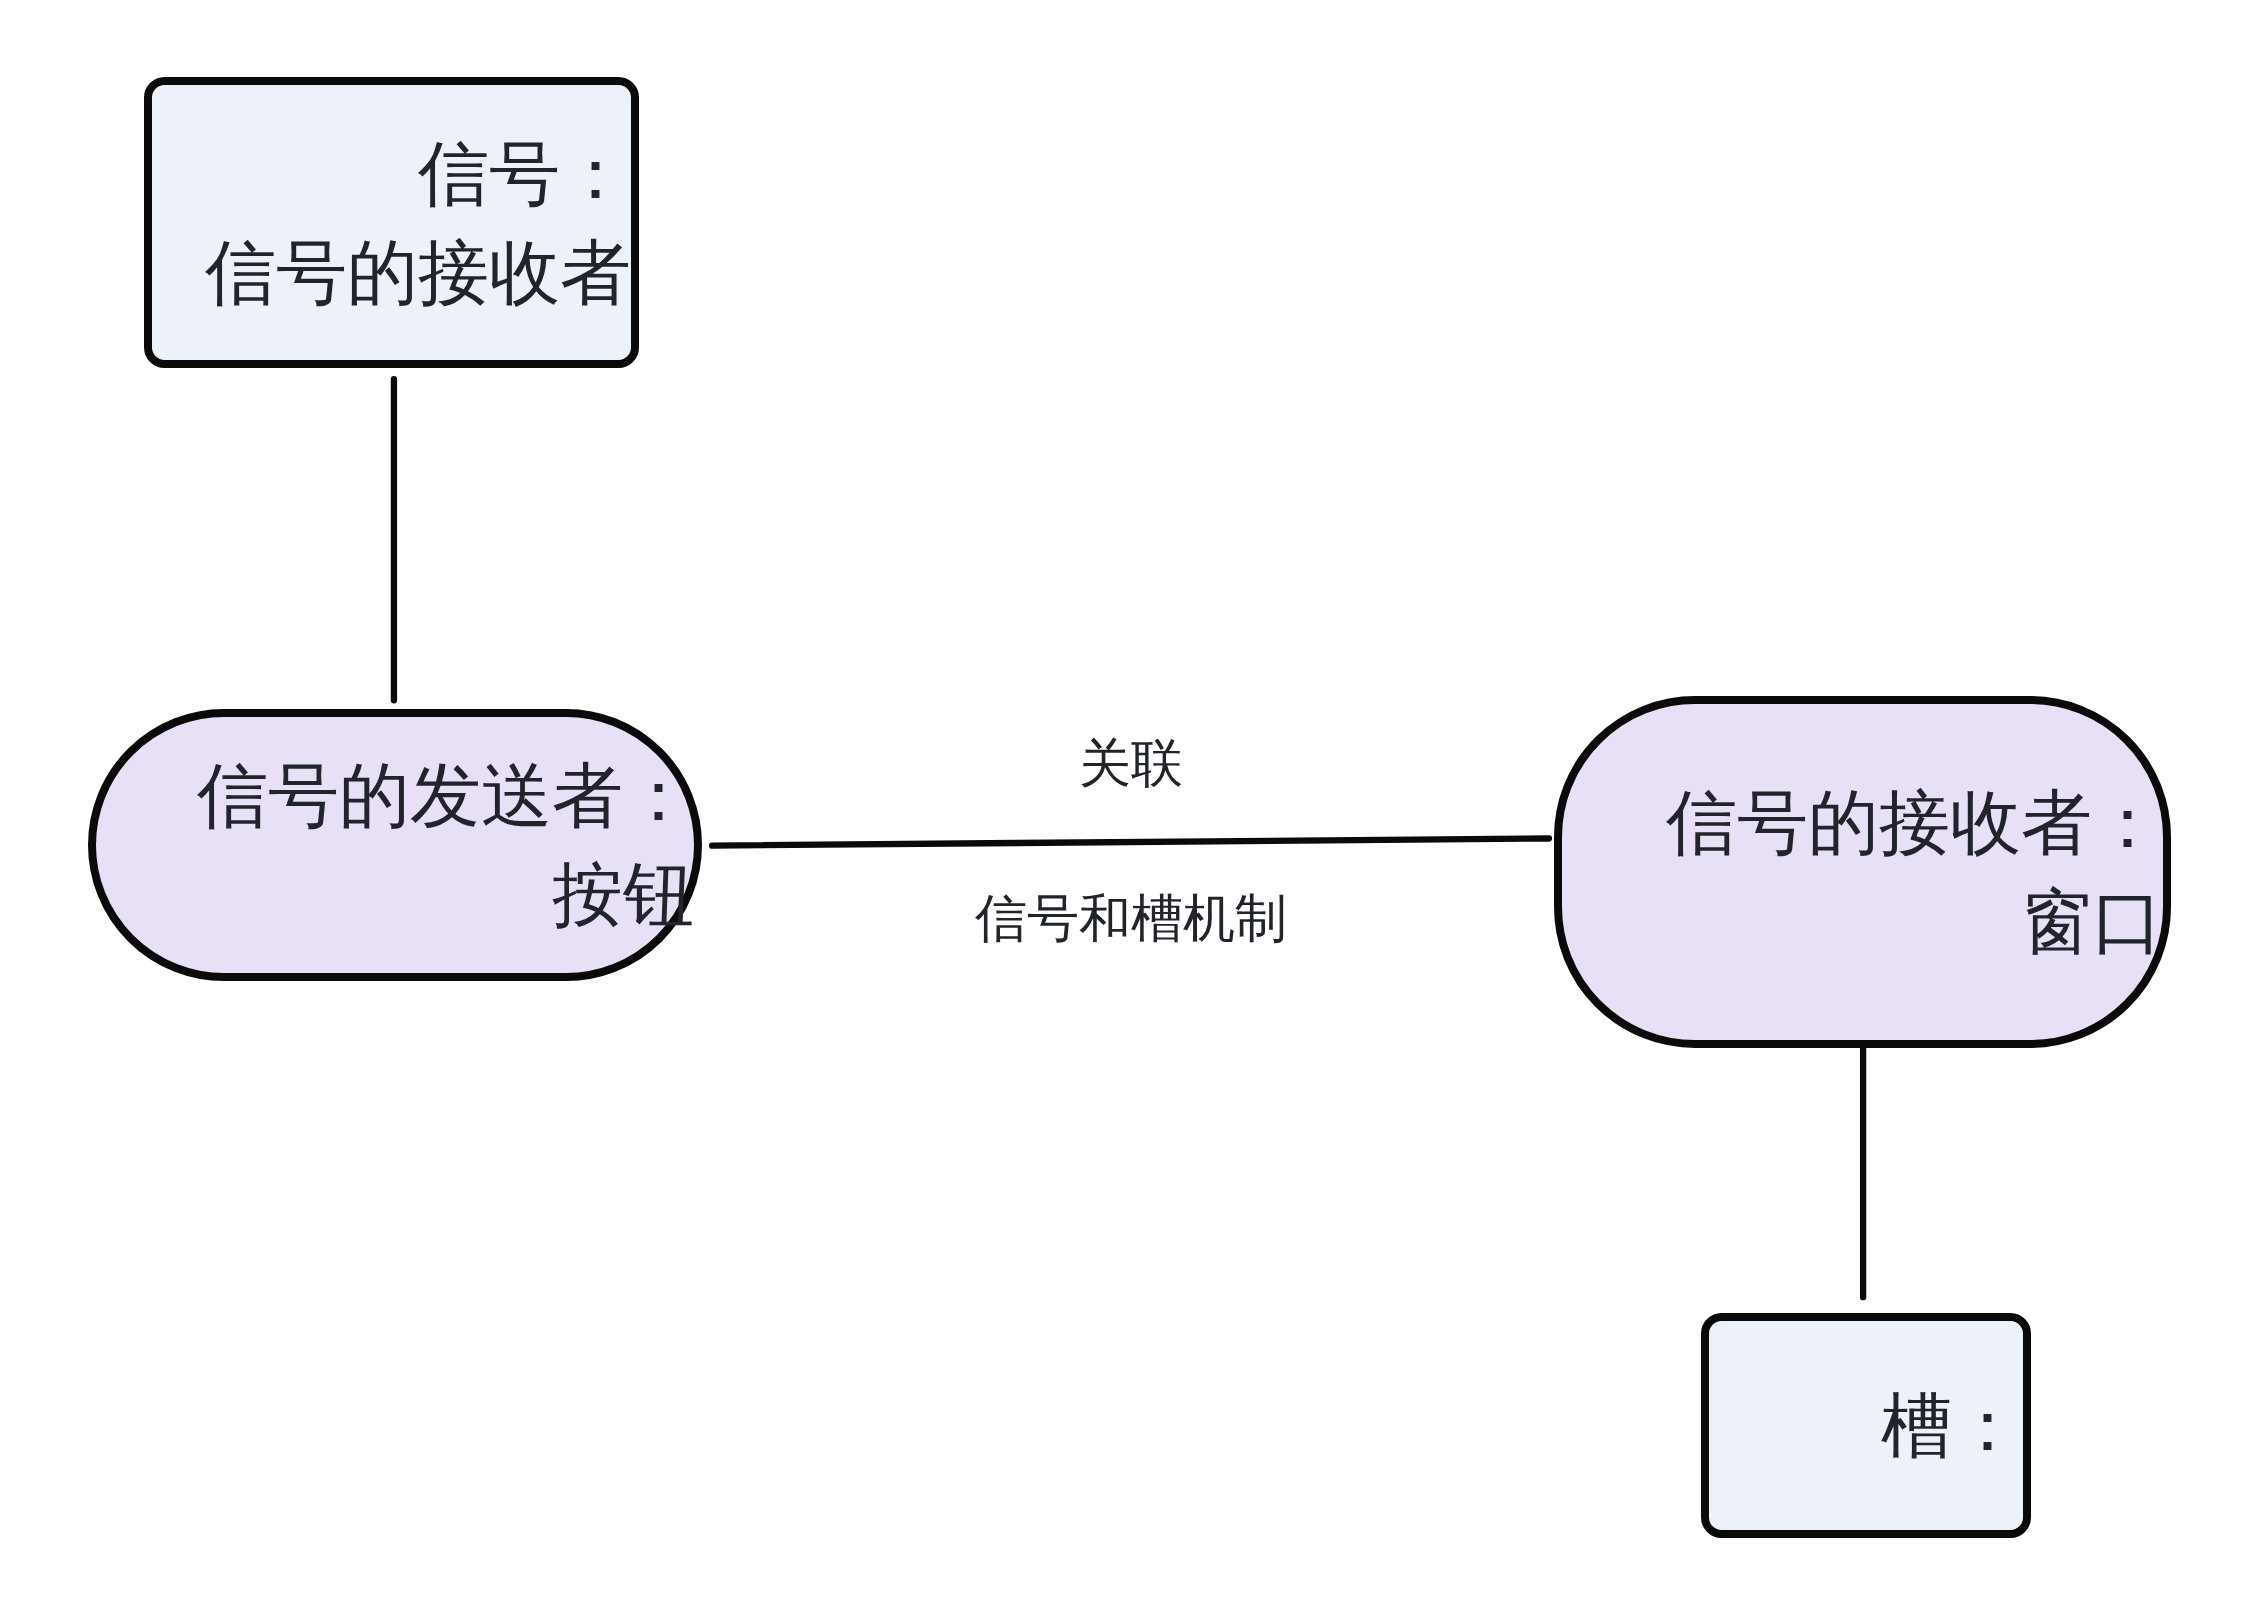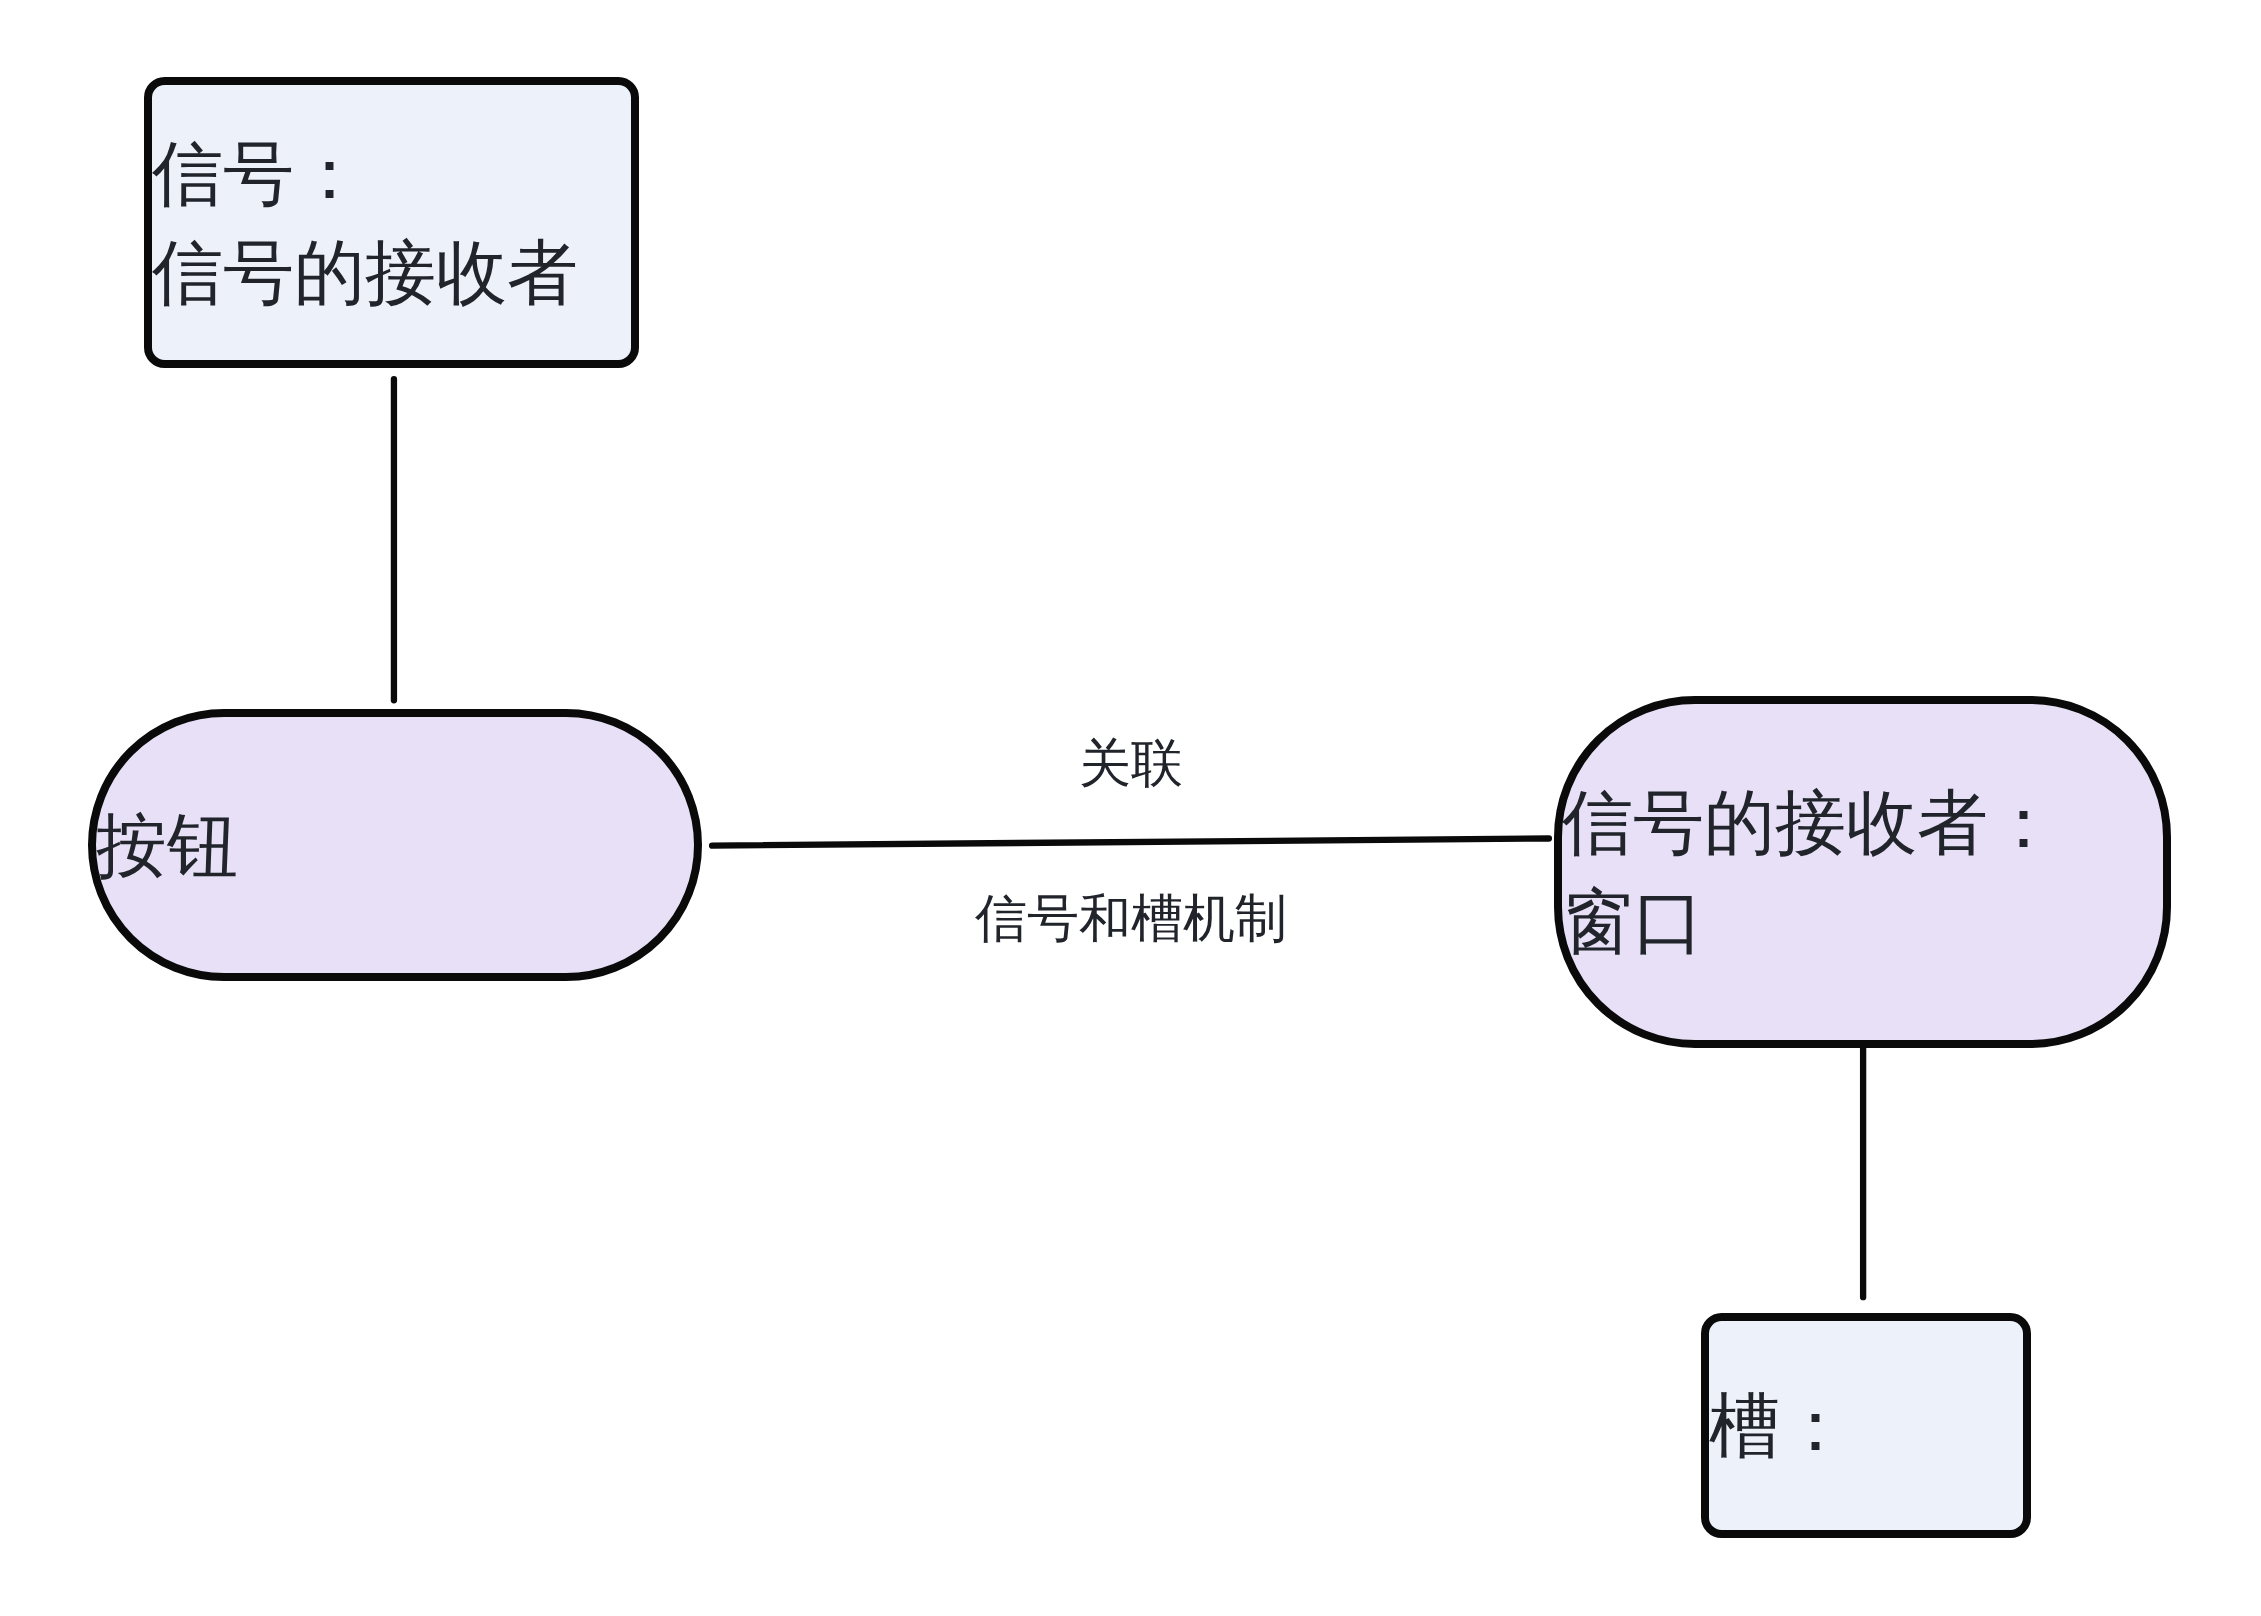--- a/index.html
+++ b/index.html
@@ -13,21 +13,21 @@
   *{box-sizing:border-box;margin:0;padding:0;}
   html,body{width:2261px;height:1617px;background:var(--bg);}
   body{font-family:"Liberation Sans", sans-serif;}
   .canvas{position:relative;width:2261px;height:1617px;background:var(--bg);overflow:hidden;}
 
   svg.edges{position:absolute;left:0;top:0;width:2261px;height:1617px;}
   svg.edges line{stroke:var(--line);stroke-width:8;stroke-linecap:round;}
 
   .node{
     position:absolute;
-    display:flex;flex-direction:column;justify-content:center;align-items:flex-start;
+    display:flex;flex-direction:column;justify-content:center;align-items:flex-end;
     border:8px solid var(--node-border);
     color:var(--text);
     font-size:71px;line-height:99px;
     text-align:center;
     font-weight:400;
   }
   .node span{display:block;white-space:nowrap;}
 
   .rect-node{background:var(--rect-fill);border-radius:20.5px;}
   .stadium-node{background:var(--stadium-fill);}
@@ -55,20 +55,21 @@
     <line x1="902" y1="1071" x2="1962" y2="1062"></line>
     <line x1="2360" y1="1262" x2="2360" y2="1643"></line>
   </svg>
 
   <div class="node rect-node node-signal">
     <span>信号：</span>
     <span>信号的接收者</span>
   </div>
 
   <div class="node stadium-node node-sender">
+    <span>信号的发送者：</span>
     <span>按钮</span>
   </div>
 
   <div class="node stadium-node node-receiver">
     <span>信号的接收者：</span>
     <span>窗口</span>
   </div>
 
   <div class="node rect-node node-slot">
     <span>槽：</span>

